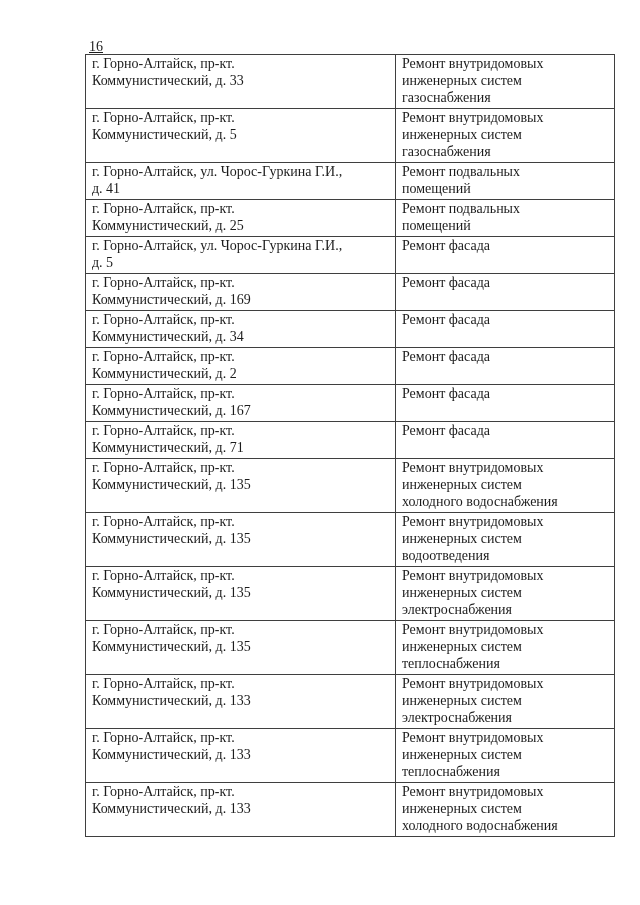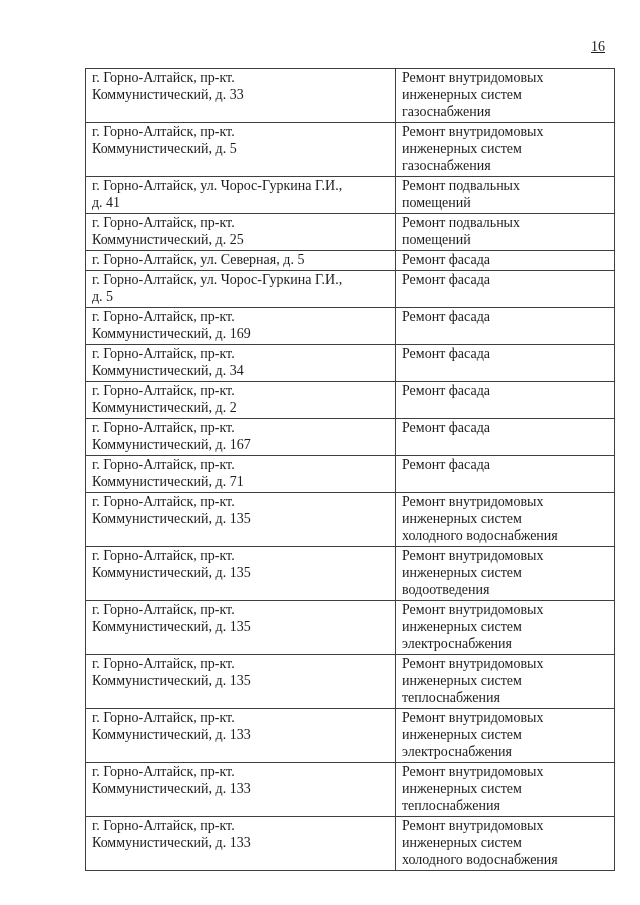--- a/index.html
+++ b/index.html
@@ -11,30 +11,30 @@
     position: relative;
     width: 640px;
     height: 905px;
     font-family: "Liberation Serif", "DejaVu Serif", serif;
     color: #1c1c1c;
     overflow: hidden;
   }
   .page-number {
     position: absolute;
     top: 38px;
-    left: 102px;
+    left: 89px;
     width: 503px;
-    text-align: right;
+    text-align: left;
     font-size: 14px;
     line-height: 17px;
     text-decoration: underline;
   }
   table.repair-table {
     position: absolute;
-    top: 68px;
+    top: 54px;
     left: 85px;
     width: 503px;
     border-collapse: collapse;
     table-layout: fixed;
     border-radius: 25px;
   }
   table.repair-table td {
     border: 1px solid #3f3f3f;
     vertical-align: top;
     padding: 0 6px 2px 6px;
@@ -76,24 +76,20 @@
 помещений</td>
   </tr>
 
   <tr>
     <td class="address-cell">г. Горно-Алтайск, пр-кт.
 Коммунистический, д. 25</td>
     <td class="work-cell">Ремонт подвальных
 помещений</td>
   </tr>
 
-  <tr>
-    <td class="address-cell">г. Горно-Алтайск, ул. Северная, д. 5</td>
-    <td class="work-cell">Ремонт фасада</td>
-  </tr>
 
   <tr>
     <td class="address-cell">г. Горно-Алтайск, ул. Чорос-Гуркина Г.И.,
 д. 5</td>
     <td class="work-cell">Ремонт фасада</td>
   </tr>
 
   <tr>
     <td class="address-cell">г. Горно-Алтайск, пр-кт.
 Коммунистический, д. 169</td>

